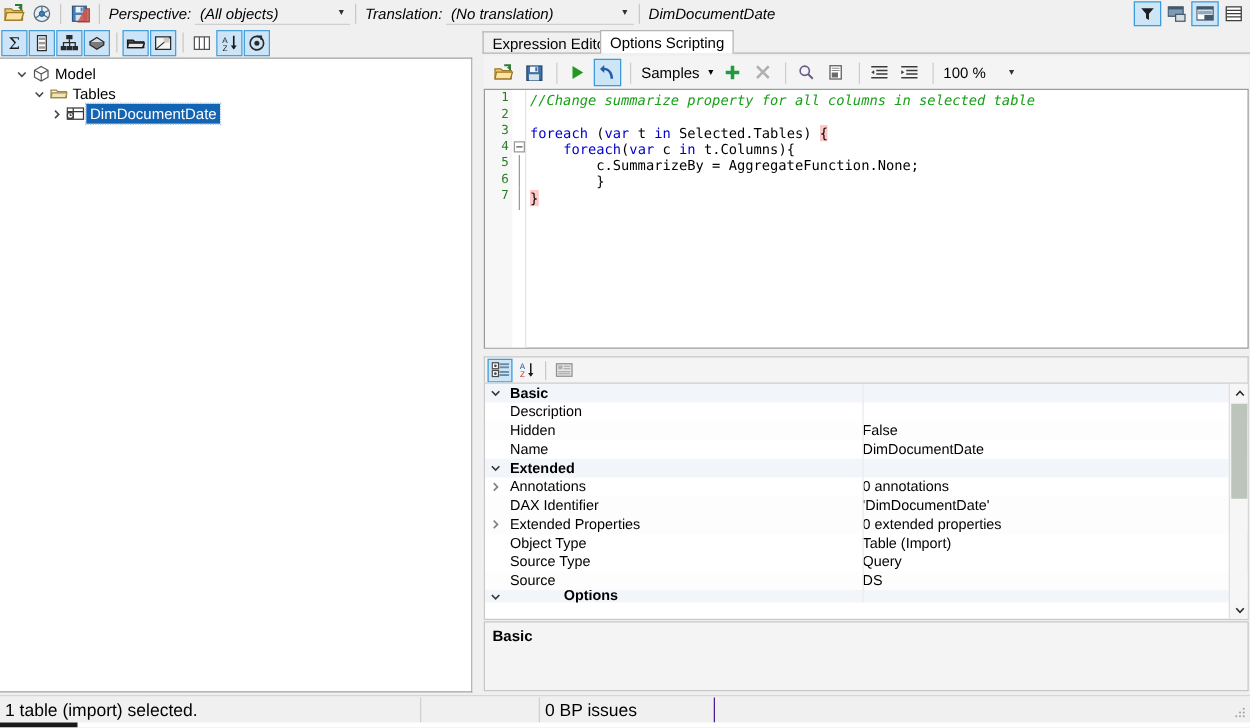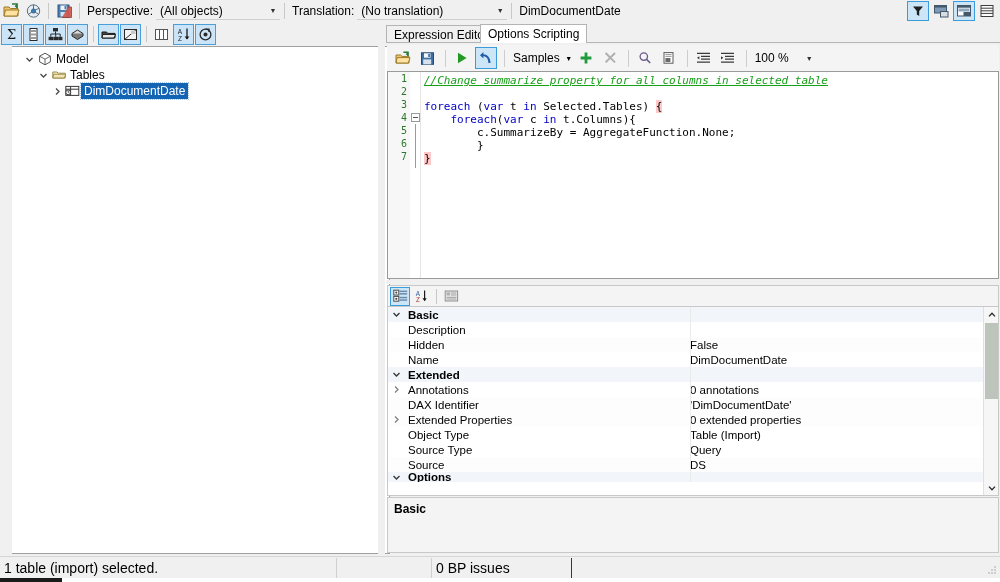--- a/index.html
+++ b/index.html
@@ -11,21 +11,21 @@
     font-size: 12px;
     color: #000;
     background: #f0f0f0;
   }
   #app { position: relative; width: 1000px; height: 582px; background: #f0f0f0; }
 
   
   .topbar {
     position: absolute; left: 0; top: 0; width: 1000px; height: 22px;
     background: #f0f0f0;
-    display: flex; align-items: center;
+    display: flex; align-items: center; font-style: italic;
   }
   .tb-icon {
     width: 20px; height: 20px; margin: 0 1px;
     display: flex; align-items: center; justify-content: center;
   }
   .vsep { width: 1px; height: 16px; background: #c8c8c8; margin: 0 4px; }
   .lbl { font-size: 12px; color: #000; white-space: nowrap; padding: 0 3px; }
   .combo {
     height: 18px; display: flex; align-items: center;
     background: #f0f0f0; position: relative;
@@ -53,21 +53,21 @@
   .t2btn {
     width: 21px; height: 21px; margin-right: 1px;
     display: flex; align-items: center; justify-content: center;
     border: 1px solid transparent; background: transparent;
   }
   .t2btn.active { background: #cce4f7; border: 1px solid #4a9fd8; }
   .t2sep { width: 1px; height: 16px; background: #c8c8c8; margin: 0 4px; }
 
   
   .treepane {
-    position: absolute; left: 12px; top: 46px; width: 378px; height: 508px;
+    position: absolute; left: 0; top: 46px; width: 378px; height: 508px;
     background: #ffffff; border: 1px solid #a0a0a0; border-left: none;
   }
   .treeinner { padding: 4px 0 0 0; }
   .tnode {
     height: 16px; display: flex; align-items: center; white-space: nowrap;
     font-size: 12px; line-height: 16px;
   }
   .texp {
     width: 14px; height: 14px; display: flex; align-items: center; justify-content: center;
     color: #4a4a4a;
@@ -135,21 +135,21 @@
   }
   .foldbox::before {
     content: ""; position: absolute; left: 1px; top: 3px; width: 5px; height: 1px; background: #555;
   }
   .foldbar { position: absolute; left: 5px; width: 1px; background: #9a9a9a; }
   .codetext {
     position: absolute; left: 36px; top: 2px; right: 2px;
     font-family: "DejaVu Sans Mono", monospace; font-size: 11px;
   }
   .cl { height: 13px; line-height: 13px; white-space: pre; }
-  .c-comment { color: #18a018; font-style: italic; text-decoration: underline; }
+  .c-comment { color: #18a018; font-style: italic; }
   .c-kw { color: #0000c8; }
   .c-brace-hl { background: #ffc8c8; color: #000; }
   .c-plain { color: #000; }
 
   
   .hsplit { position: absolute; left: 386px; top: 280px; width: 614px; height: 4px; background: #f0f0f0; }
 
   
   .pgtoolbar {
     position: absolute; left: 387px; top: 285px; width: 612px; height: 21px;
@@ -662,21 +662,21 @@
       <div class="pg-val">Query</div>
     </div>
 
     <div class="pgrow alt">
       <div class="pg-exp"></div>
       <div class="pg-name">Source</div>
       <div class="pg-split"></div>
       <div class="pg-val">DS</div>
     </div>
 
-    <div class="pgrow cat" style="height:10px;overflow:hidden;">
+    <div class="pgrow cat" style="height:10px;overflow:hidden;gap:43px;">
       <div class="pg-exp">
         <svg width="9" height="9" viewBox="0 0 9 9">
             <path d="M1.5 3 L4.5 6 L7.5 3" fill="none" stroke="#3a3a3a" stroke-width="1.4"></path>
           </svg>
       </div>
       <div class="pg-name">Options</div>
       <div class="pg-split"></div>
       <div class="pg-val"></div>
     </div>
 

